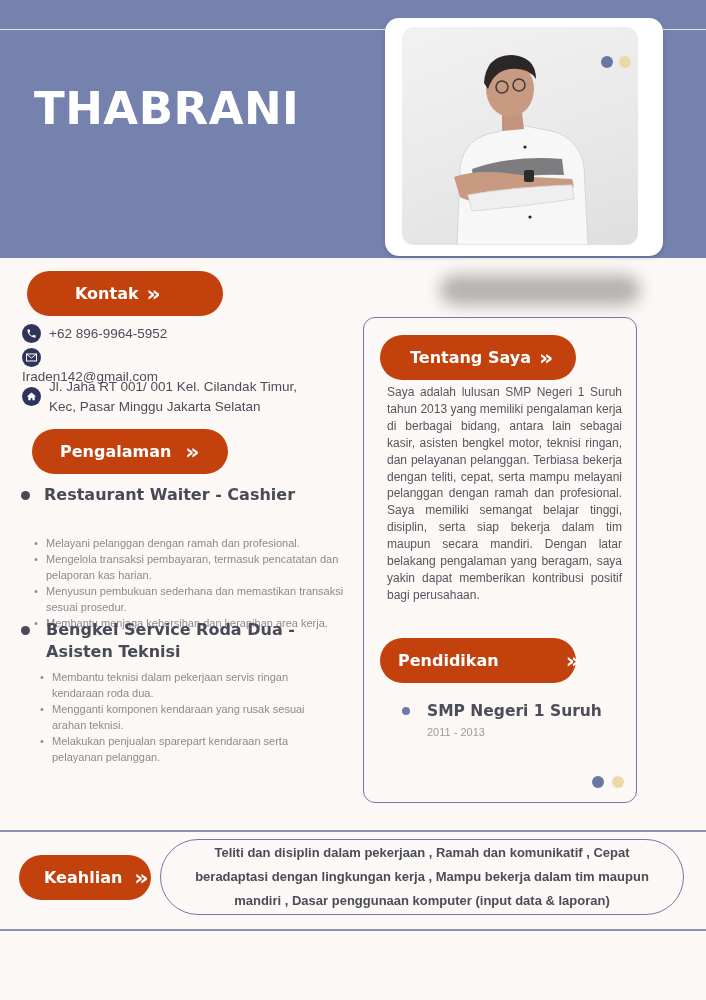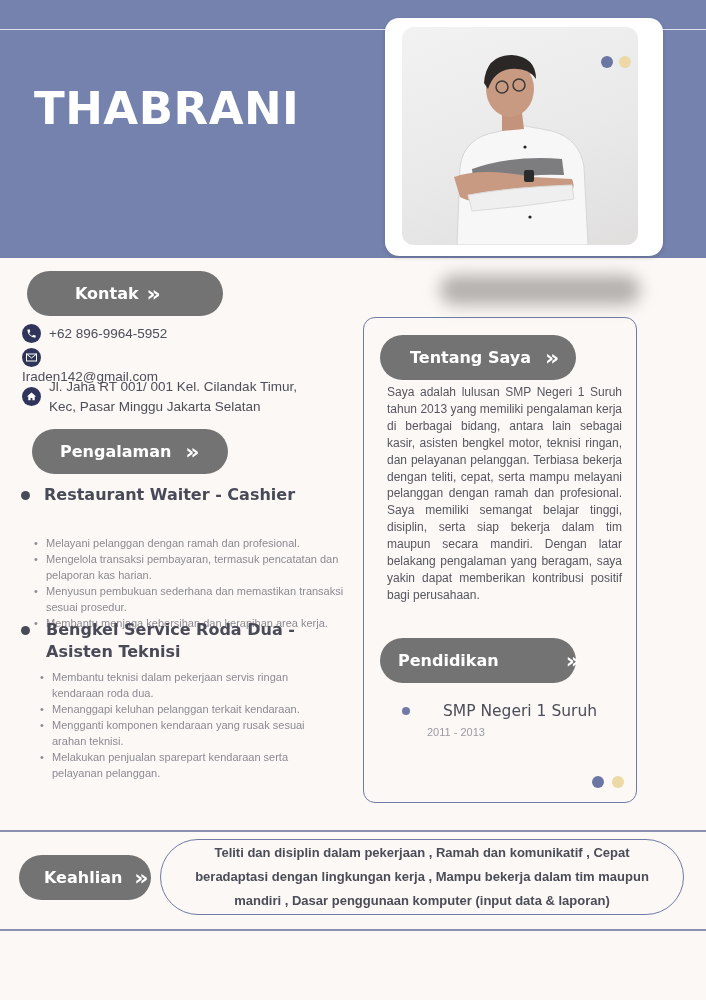--- a/index.html
+++ b/index.html
@@ -12,37 +12,37 @@
   .name span { display: block; }
 
   .photo-frame { position: absolute; left: 385px; top: 18px; width: 278px; height: 238px; background: #ffffff; border-radius: 14px; box-shadow: 0 2px 4px rgba(0,0,0,0.15); }
   .photo { position: absolute; left: 17px; top: 9px; width: 236px; height: 218px; border-radius: 12px; background: linear-gradient(160deg, #f2f2f2 0%, #e9e9ea 55%, #e0dfde 100%); overflow: hidden; }
   .photo-dots { position: absolute; left: 601px; top: 56px; display: flex; gap: 6px; }
   .dot { width: 12px; height: 12px; border-radius: 50%; }
   .dot-blue { background: #6b76a3; }
   .dot-yellow { background: #ecd9a6; }
   .shadow-blob { position: absolute; left: 440px; top: 275px; width: 200px; height: 30px; border-radius: 40px; background: rgba(120,118,116,0.55); filter: blur(8px); }
 
-  .pill { position: absolute; background: #737373; color: #fff; border-radius: 24px; display: flex; align-items: center; font-weight: 700; font-size: 16px; font-family: "DejaVu Sans", sans-serif; }
+  .pill { position: absolute; background: #c2410c; color: #fff; border-radius: 24px; display: flex; align-items: center; font-weight: 700; font-size: 16px; font-family: "DejaVu Sans", sans-serif; }
   .pill .chev { margin-left: 8px; font-size: 22px; font-weight: 700; letter-spacing: -4px; line-height: 1; }
 
   .contact-row { position: absolute; left: 22px; display: flex; align-items: flex-start; font-size: 13.5px; color: #4c4e59; line-height: 20px; }
   .cicon { width: 19px; height: 19px; border-radius: 50%; background: #2f345a; color: #fff; display: flex; align-items: center; justify-content: center; font-size: 11px; margin-right: 8px; flex-shrink: 0; }
 
   .job { position: absolute; left: 20px; }
   .job-title { display: flex; align-items: flex-start; font-weight: 700; font-size: 16px; color: #484a57; line-height: 22px; font-family: "DejaVu Sans", sans-serif; }
   .job-title .bul { width: 9px; height: 9px; border-radius: 50%; background: #484a57; margin: 7px 14px 0 1px; flex-shrink: 0; }
   .job ul { list-style: none; margin-top: 6px; }
   .job li { position: relative; font-size: 11px; color: #8a8a92; line-height: 16px; padding-left: 14px; }
   .job li::before { content: "•"; position: absolute; left: 2px; top: 0; color: #8a8a92; }
 
   .about-box { position: absolute; left: 363px; top: 317px; width: 274px; height: 486px; border: 1.5px solid #6f7aa6; border-radius: 12px; }
   .about-text { position: absolute; left: 387px; top: 384px; width: 235px; font-size: 12px; line-height: 16.9px; color: #55565f; text-align: justify; }
   .edu-item { position: absolute; left: 402px; top: 702px; }
-  .edu-title { display: flex; align-items: center; font-weight: 400; font-size: 15.5px; color: #4b4d59; font-family: "DejaVu Sans", sans-serif; gap: 16px; }
+  .edu-title { display: flex; align-items: center; font-weight: 700; font-size: 15.5px; color: #4b4d59; font-family: "DejaVu Sans", sans-serif; }
   .edu-title .bul { width: 8px; height: 8px; border-radius: 50%; background: #6f7aa6; margin-right: 17px; }
   .edu-years { margin-left: 25px; margin-top: 6px; font-size: 11px; color: #9a9aa2; }
   .box-dots { position: absolute; left: 592px; top: 776px; display: flex; gap: 8px; }
 
   .hr { position: absolute; left: 0; width: 706px; height: 2px; background: #8b8fb0; }
   .skills-box { position: absolute; left: 160px; top: 839px; width: 524px; height: 76px; border: 1.5px solid #6f7aa6; border-radius: 38px; display: flex; align-items: center; justify-content: center; text-align: center; padding: 0 22px; font-size: 13px; line-height: 24px; color: #4a4c57; font-weight: 700; }
 </style>
 </head>
 <body>
 
@@ -134,28 +134,27 @@
   </ul>
 </div>
 
 <div class="job" style="top:619px; width:310px;">
   <div class="job-title">
     <span class="bul" style="margin-right:16px;"></span>
     <span>Bengkel Service Roda Dua - Asisten Teknisi</span>
   </div>
   <ul style="padding-left:18px; width:305px;">
     <li>Membantu teknisi dalam pekerjaan servis ringan kendaraan roda dua.</li>
-    <li>Menanggapi keluhan pelanggan terkait kendaraan.</li>
     <li>Mengganti komponen kendaraan yang rusak sesuai arahan teknisi.</li>
     <li>Melakukan penjualan sparepart kendaraan serta pelayanan pelanggan.</li>
   </ul>
 </div>
 
 <div class="about-box"></div>
-<div class="pill" style="left:380px; top:335px; width:196px; height:45px; padding-left:30px;gap:6px;">
+<div class="pill" style="left:380px; top:335px; width:196px; height:45px; padding-left:30px;">
   <span>Tentang Saya</span>
   <span class="chev">»</span>
 </div>
 <p class="about-text">Saya adalah lulusan SMP Negeri 1 Suruh tahun 2013 yang memiliki pengalaman kerja di berbagai bidang, antara lain sebagai kasir, asisten bengkel motor, teknisi ringan, dan pelayanan pelanggan. Terbiasa bekerja dengan teliti, cepat, serta mampu melayani pelanggan dengan ramah dan profesional. Saya memiliki semangat belajar tinggi, disiplin, serta siap bekerja dalam tim maupun secara mandiri. Dengan latar belakang pengalaman yang beragam, saya yakin dapat memberikan kontribusi positif bagi perusahaan.</p>
 
 <div class="pill" style="left:380px; top:638px; width:196px; height:45px; padding-left:18px;justify-content:space-between;">
   <span>Pendidikan</span>
   <span class="chev" style="margin-left:32px;">»</span>
 </div>
 <div class="edu-item">

